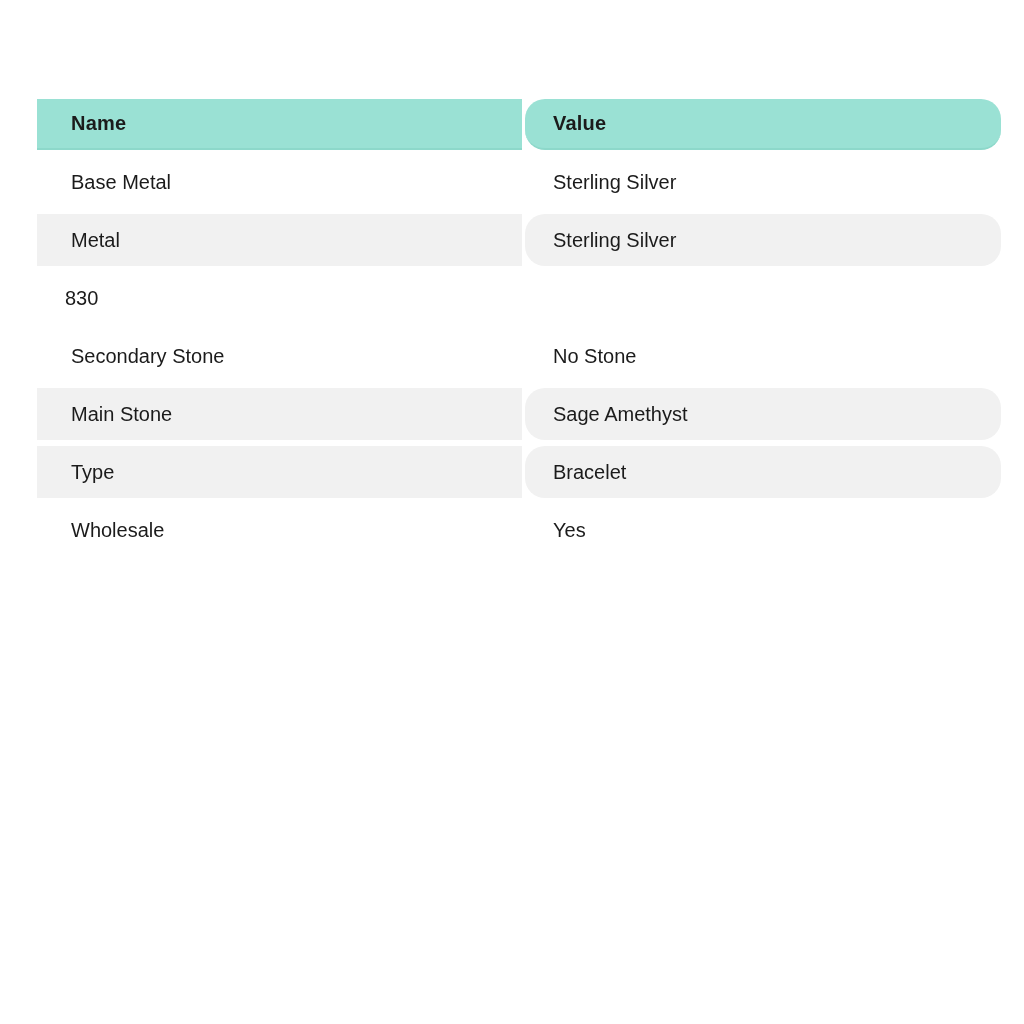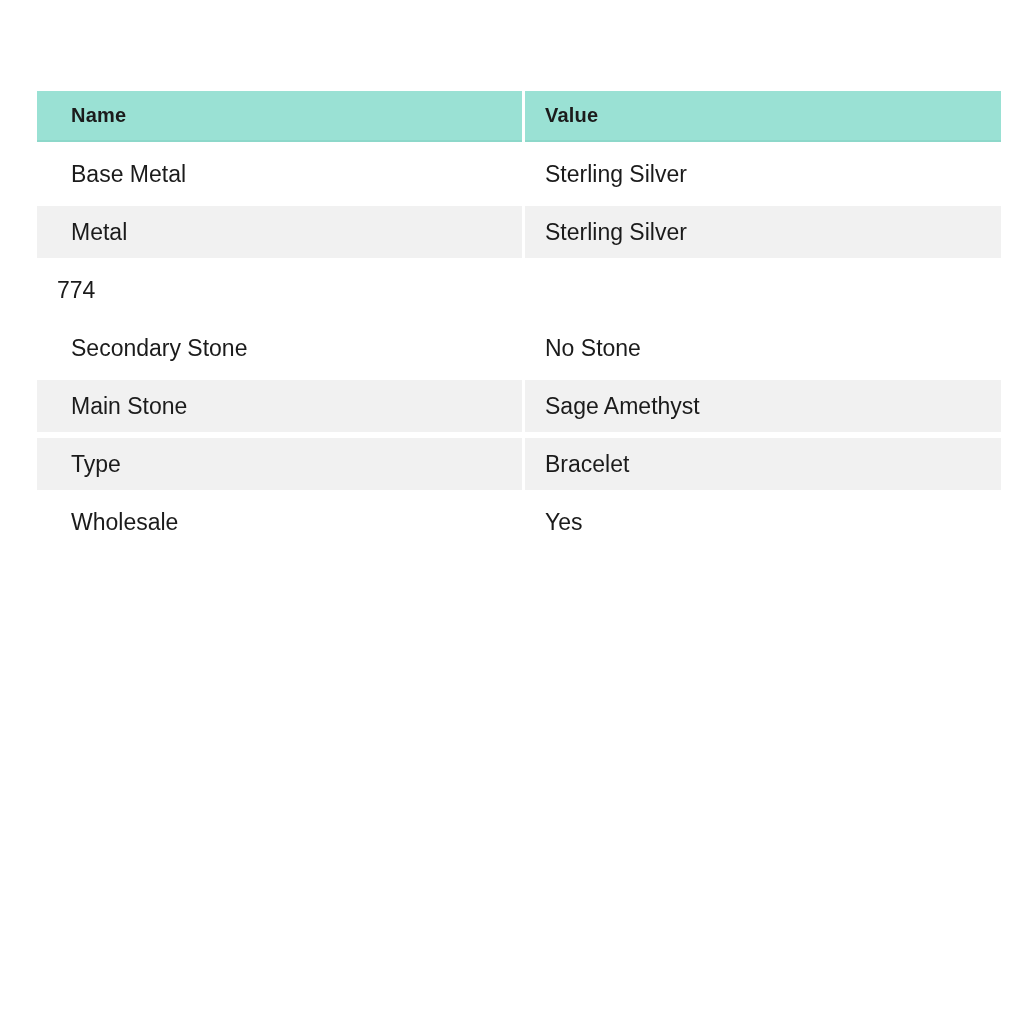--- a/index.html
+++ b/index.html
@@ -11,52 +11,52 @@
     position: relative;
     width: 1024px;
     height: 1024px;
     overflow: hidden;
     font-family: "Liberation Sans", "DejaVu Sans", sans-serif;
     color: var(--text-color, #1b1b1b);
   }
   .spec-table {
     position: absolute;
     left: 37px;
-    top: 91px;
+    top: 99px;
     width: 964px;
   }
   .hrow {
     display: flex;
     gap: 3px;
     height: 51px;
   }
   .hcell {
     box-sizing: border-box;
     display: flex;
     align-items: center;
     background: var(--header-bg, #9ae1d4);
     border-bottom: 2px solid var(--header-border, #8dd8ca);
     font-size: 20px;
     font-weight: 600;
     letter-spacing: 0.2px;
   }
   .name-col  { width: 485px; padding-left: 34px; }
-  .value-col { flex: 1;      padding-left: 20px; }
+  .value-col { flex: 1;      padding-left: 28px; border-radius: 20px; }
   .row {
     display: flex;
     gap: 3px;
     height: 52px;
     margin-top: 6px;
   }
   .cell {
     box-sizing: border-box;
     display: flex;
     align-items: center;
     background: var(--row-bg, #ffffff);
-    font-size: 23px;
+    font-size: 20px;
     font-weight: 400;
   }
   .row.alt .cell {
     background: var(--row-alt-bg, #f1f1f1);
     text-align: center;
   }
 </style>
 </head>
 <body style="--header-bg: #9ae1d4; --header-border: #8dd8ca; --row-bg: #ffffff; --row-alt-bg: #f1f1f1; --text-color: #1b1b1b;">
 
@@ -68,21 +68,21 @@
   <div>
       <div class="row">
         <div class="cell name-col">Base Metal</div>
         <div class="cell value-col">Sterling Silver</div>
       </div>
       <div class="row alt">
         <div class="cell name-col">Metal</div>
         <div class="cell value-col">Sterling Silver</div>
       </div>
       <div class="row">
-        <div class="cell value-col">774</div>
+        <div class="cell value-col">830</div>
       </div>
       <div class="row">
         <div class="cell name-col">Secondary Stone</div>
         <div class="cell value-col">No Stone</div>
       </div>
       <div class="row alt">
         <div class="cell name-col">Main Stone</div>
         <div class="cell value-col">Sage Amethyst</div>
       </div>
       <div class="row alt">

